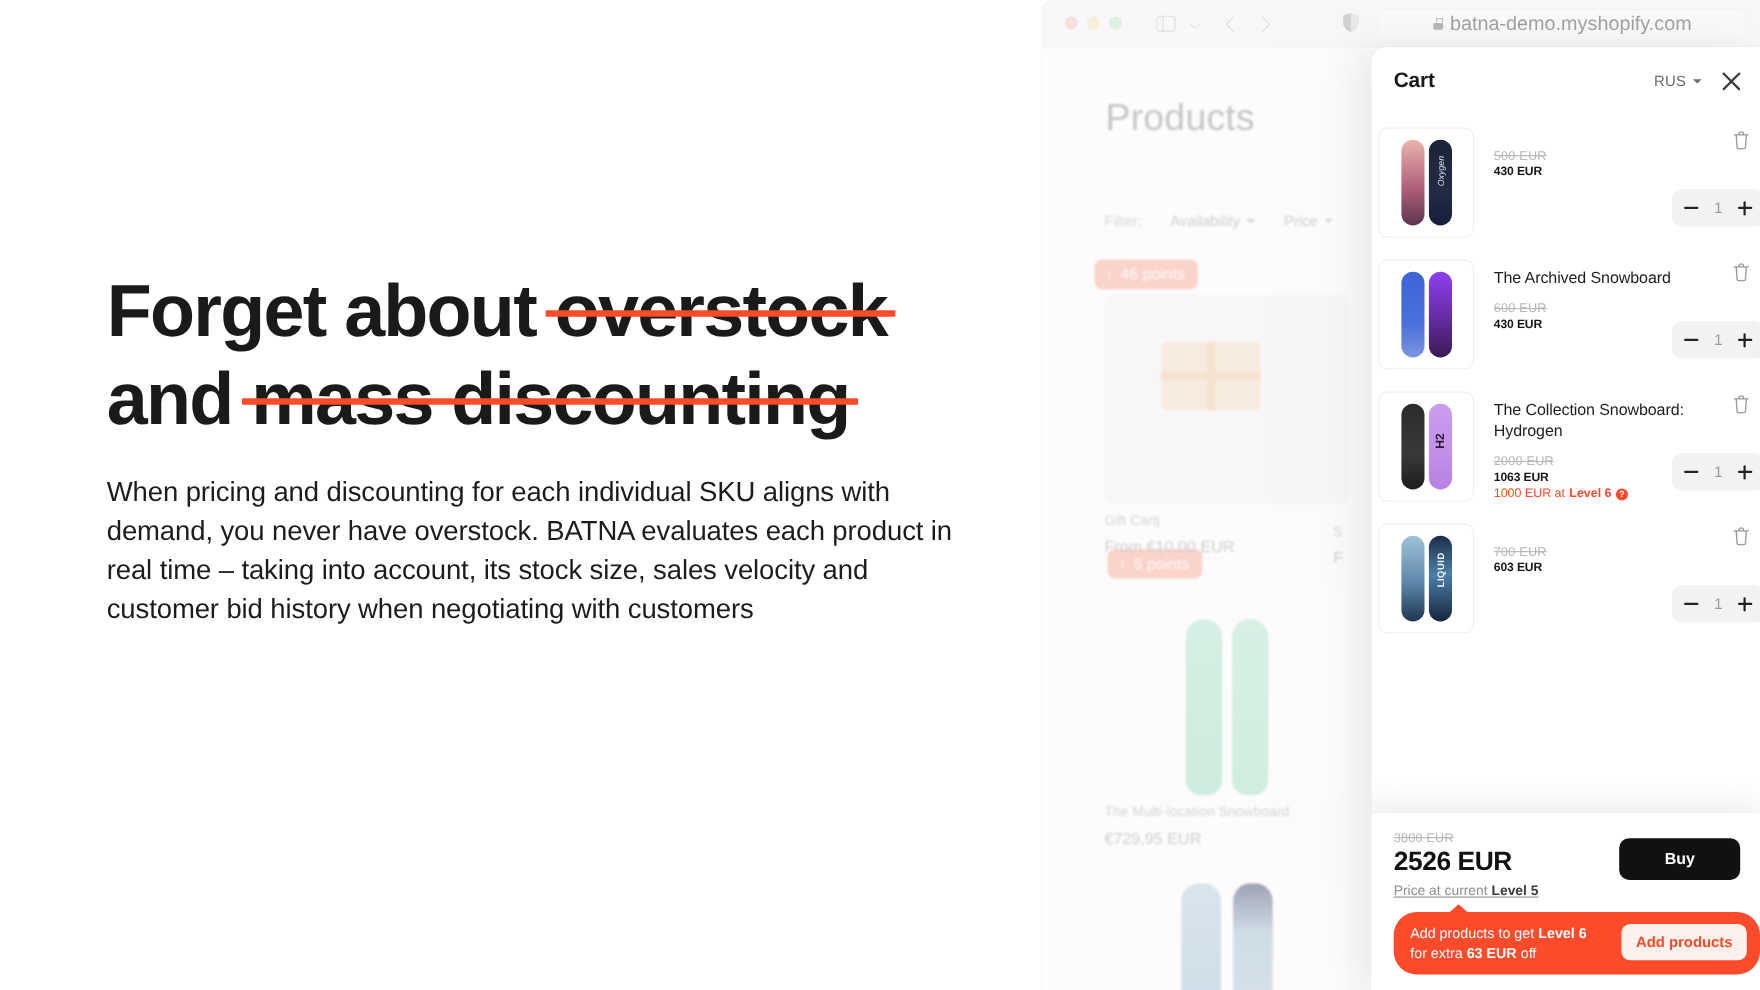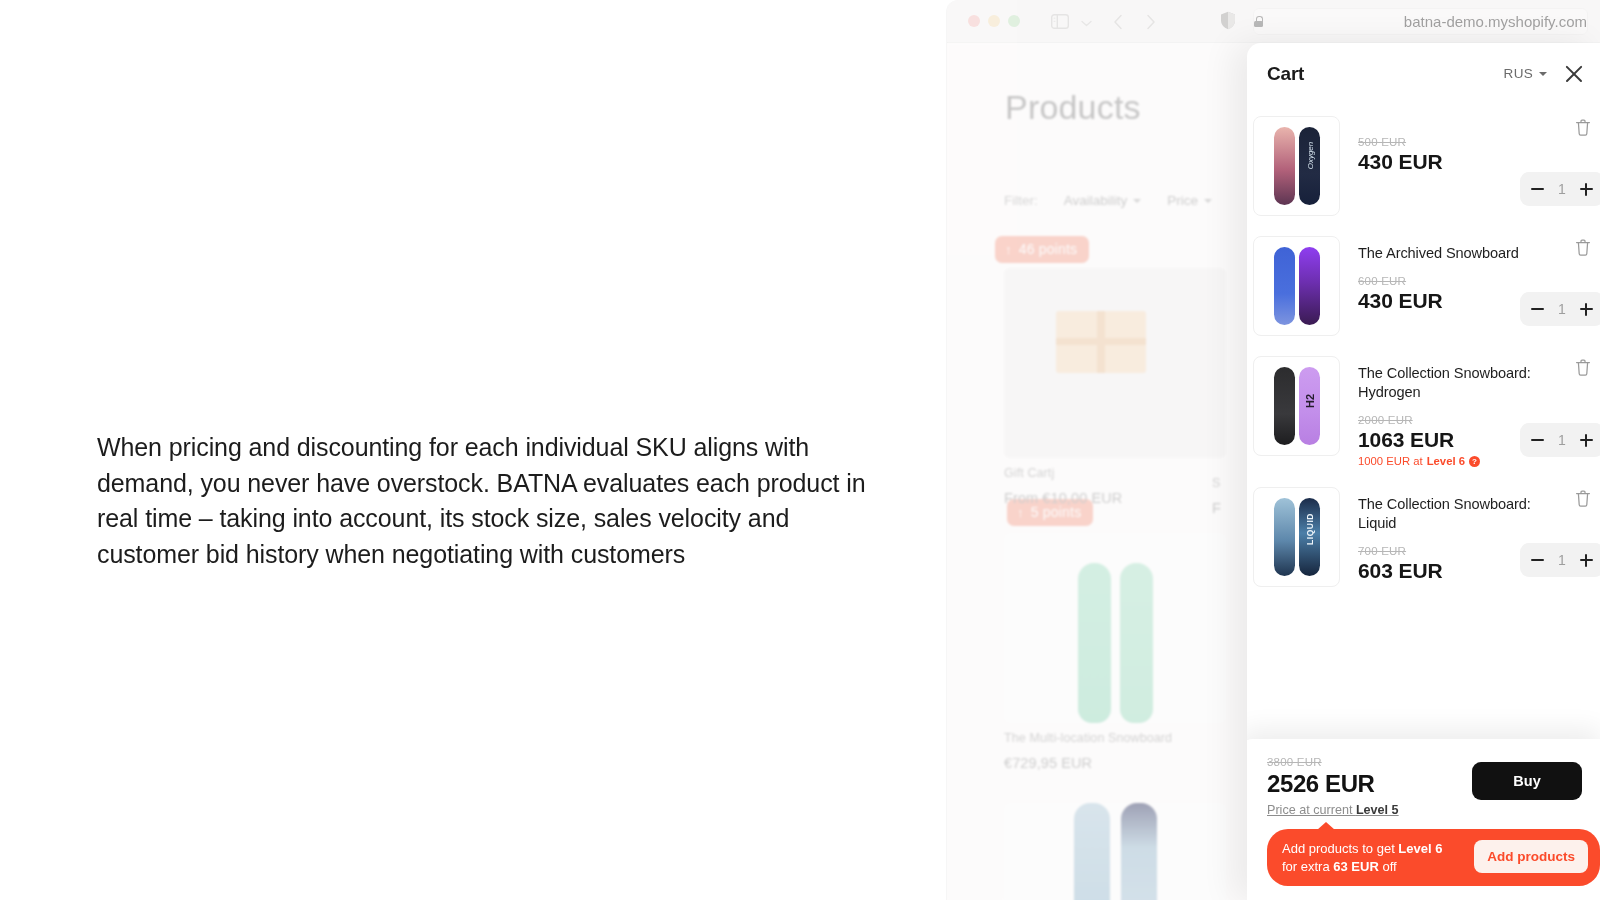--- a/index.html
+++ b/index.html
@@ -75,23 +75,23 @@
   .sidebar-toggle { left: 102px; top: 10px; }
   .chev-down { left: 128px; top: 12px; }
   .nav-back { left: 160px; }
   .nav-fwd { left: 193px; }
   .shield-ico { position: absolute; left: 273px; top: 11px; }
   .urlbar {
     position: absolute; left: 306px; top: 8px; right: 12px; height: 27px;
     background: #fbfafa;
     border: 1px solid #eeeded;
     border-radius: 6px;
-    display: flex; align-items: center; justify-content: space-between;
+    display: flex; align-items: center; justify-content: center;
     gap: 6px;
-    font-size: 15px;
+    font-size: 18px;
     color: #3b3b3b;
     opacity: 0.75;
   }
   .lock { width: 9px; height: 11px; position: relative; }
   .lock::before {
     content:""; position:absolute; left:0; bottom:0; width:9px; height:6.5px;
     background:#6e6e6e; border-radius:1.5px;
   }
   .lock::after {
     content:""; position:absolute; left:2px; top:0; width:5px; height:5.5px;
@@ -241,21 +241,21 @@
   .item-body { flex: 1 1 auto; padding: 12px 0 0 18px; position: relative; }
   .item-name {
     font-size: 14.6px; line-height: 19px; color: #1e1e1e;
     padding-right: 34px; letter-spacing: -0.1px;
   }
   .price-block { margin-top: 12px; }
   .price-old {
     font-size: 11.5px; color: #b6b6b6; text-decoration: line-through; letter-spacing: 0.2px;
   }
   .price-new {
-    font-size: 21px; font-weight: 700; color: #161616; margin-top: 2px; letter-spacing: -0.1px;
+    font-size: 11px; font-weight: 700; color: #161616; margin-top: 2px; letter-spacing: -0.1px;
   }
   .price-hint {
     margin-top: 3px; font-size: 11.3px; color: #fb4b2b;
     display: flex; align-items: center; gap: 4px;
   }
   .price-hint b { font-weight: 700; }
   .qmark {
     width: 11px; height: 11px; border-radius: 50%;
     background: #fb4b2b; color: #fff;
     font-size: 8px; line-height: 11px; text-align: center; font-weight: 700;
@@ -337,20 +337,26 @@
     cursor: pointer;
     white-space: nowrap;
   }
 </style>
 </head>
 <body>
 
 <div id="root">
 
   <div class="left-panel">
+    <h1 class="headline">
+      <span>Forget about </span><span class="strike">overstock</span>
+      <span class="line2">
+        <span>and </span><span class="strike">mass discounting</span>
+      </span>
+    </h1>
     <p class="subcopy">When pricing and discounting for each individual SKU aligns with demand, you never have overstock. BATNA evaluates each product in real time – taking into account, its stock size, sales velocity and customer bid history when negotiating with customers</p>
   </div>
 
   <div class="browser">
 
     <div class="browser-chrome">
       <div class="traffic">
         <i class="r"></i>
         <i class="y"></i>
         <i class="g"></i>
@@ -534,21 +540,20 @@
             </div>
           </div>
         </div>
 
         <div class="cart-item">
           <div class="thumb">
             <div class="tb lq-a"></div>
               <div class="tb lq-b"></div>
           </div>
           <div class="item-body">
-            <div class="item-name">The Collection Snowboard: Liquid</div>
             <div class="price-block">
               <div class="price-old">700 EUR</div>
               <div class="price-new">603 EUR</div>
             </div>
             <div class="trash">
               <svg width="18" height="19" viewBox="0 0 18 19">
                   <path d="M2.6 4.6h12.8M7 4.6V3.1a1 1 0 0 1 1-1h2a1 1 0 0 1 1 1v1.5M4.4 4.6l.8 11.2a1.4 1.4 0 0 0 1.4 1.3h4.8a1.4 1.4 0 0 0 1.4-1.3l.8-11.2" fill="none" stroke="currentColor" stroke-width="1.25" stroke-linecap="round" stroke-linejoin="round"></path>
                 </svg>
             </div>
             <div class="stepper">

